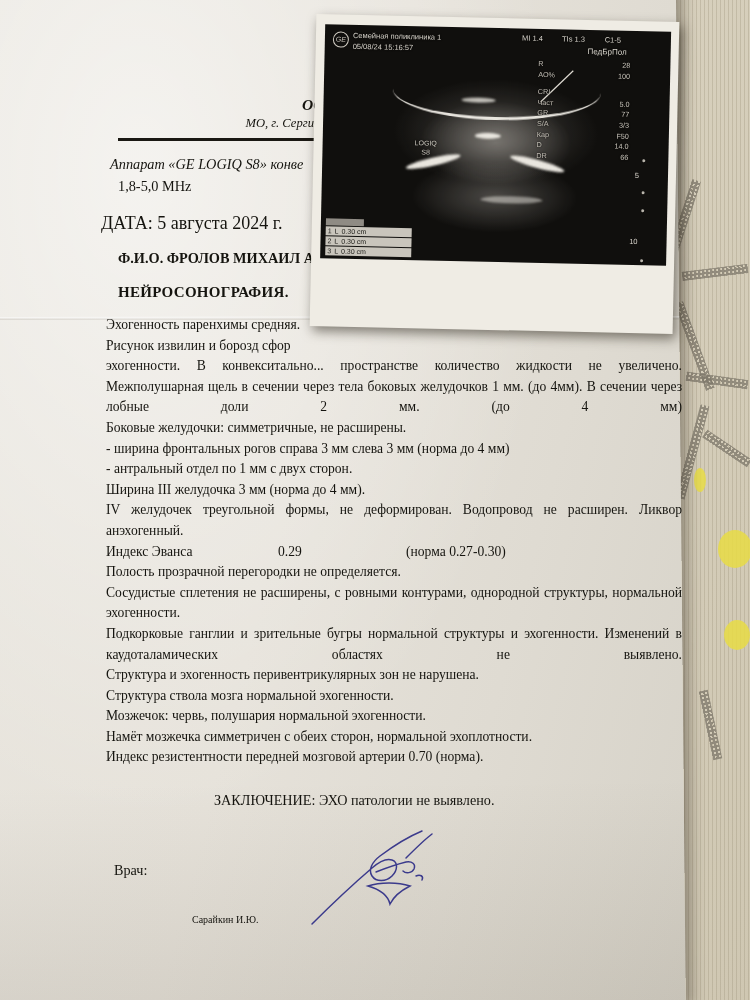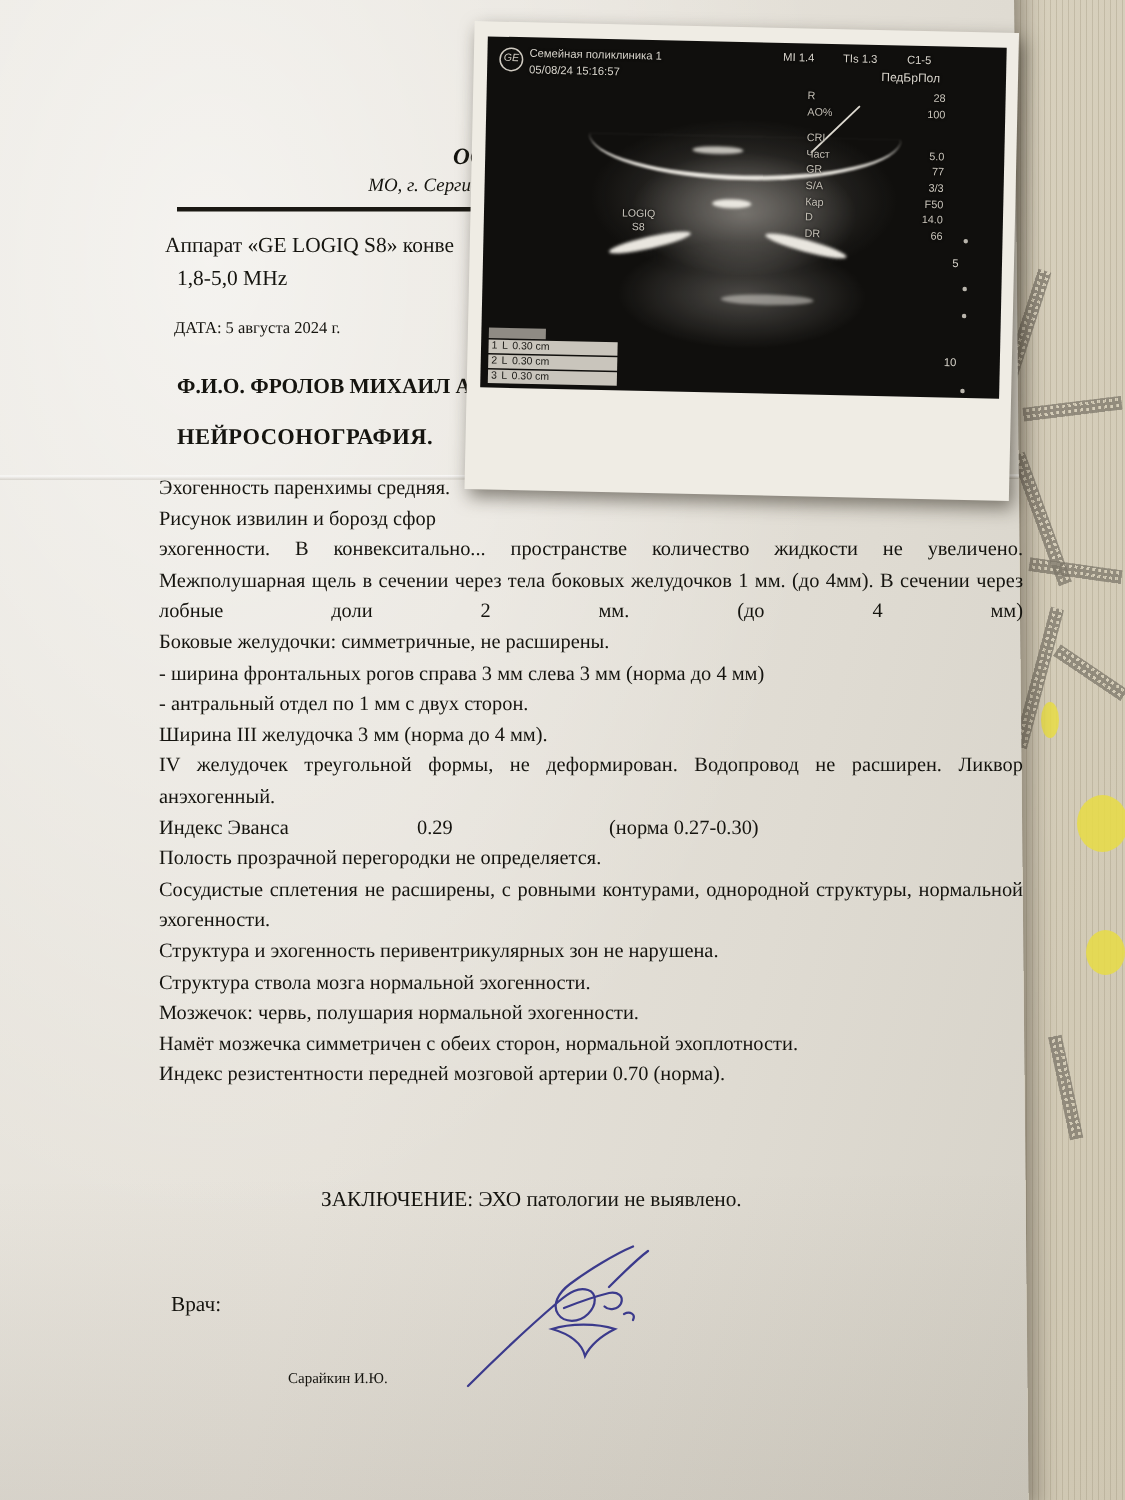--- a/index.html
+++ b/index.html
@@ -53,23 +53,23 @@
     color:#15140f;
   }
   .t{position:absolute;white-space:nowrap;}
 
   .org-name{ right:298px; top:86px; font-weight:bold; font-style:italic;
              font-size:15.5px; letter-spacing:.2px;}
   .org-addr{ right:296px; top:106px; font-style:italic; font-size:12.6px;}
   .hdr-rule{ position:absolute;left:104px; top:128px; width:300px; height:2.5px;
              background:#1a1813;}
 
-  .device1{left:96px; top:146px; font-size:14.3px;}
+  .device1{left:96px; top:146px; font-size:14.3px;font-style:italic;}
   .device2{left:104px; top:168px; font-size:14.3px;}
-  .date   {left:87px; top:203px; font-size:11px;margin-left:15px;}
+  .date   {left:87px; top:203px; font-size:18px;}
   .fio    {left:104px; top:240px; font-size:14.3px; font-weight:bold;}
   .title  {left:104px; top:274px; font-size:15px; font-weight:bold; letter-spacing:.3px;}
 
   #body-text{
     position:absolute;left:92px; top:305px; width:576px;
     font-size:13.6px; line-height:20.6px; text-align:justify;
   }
   #body-text p{margin:0;}
   #body-text p.just{text-align:justify;text-align-last:justify;}
   .evans{display:inline-block;}
@@ -185,20 +185,21 @@
     <p>Боковые желудочки: симметричные, не расширены.</p>
     <p>- ширина фронтальных рогов справа 3 мм слева 3 мм (норма до 4 мм)</p>
     <p>- антральный отдел по 1 мм с двух сторон.</p>
     <p>Ширина III желудочка 3 мм (норма до 4 мм).</p>
     <p class="just">IV  желудочек  треугольной  формы,  не  деформирован.  Водопровод  не расширен. Ликвор анэхогенный.</p>
 
     <p class="evans"><span class="lab">Индекс Эванса</span><span class="val">0.29</span><span>(норма 0.27-0.30)</span></p>
 
     <p>Полость прозрачной перегородки не определяется.</p>
     <p class="just">Сосудистые  сплетения  не  расширены,  с  ровными  контурами,  однородной структуры, нормальной эхогенности.</p>
+    <p class="just">Подкорковые  ганглии  и  зрительные  бугры  нормальной  структуры  и эхогенности. Изменений в каудоталамических областях не выявлено.</p>
     <p>Структура и эхогенность перивентрикулярных зон не нарушена.</p>
     <p>Структура ствола мозга нормальной эхогенности.</p>
     <p> Мозжечок: червь, полушария нормальной эхогенности.</p>
     <p>Намёт мозжечка симметричен с обеих сторон, нормальной эхоплотности.</p>
     <p>Индекс резистентности передней мозговой артерии 0.70 (норма).</p>
   </div>
 
   <div class="conclusion">ЗАКЛЮЧЕНИЕ: ЭХО патологии не выявлено.</div>
   <div class="sign-label">Врач:</div>
   <div class="sign-name">Сарайкин И.Ю.</div>

